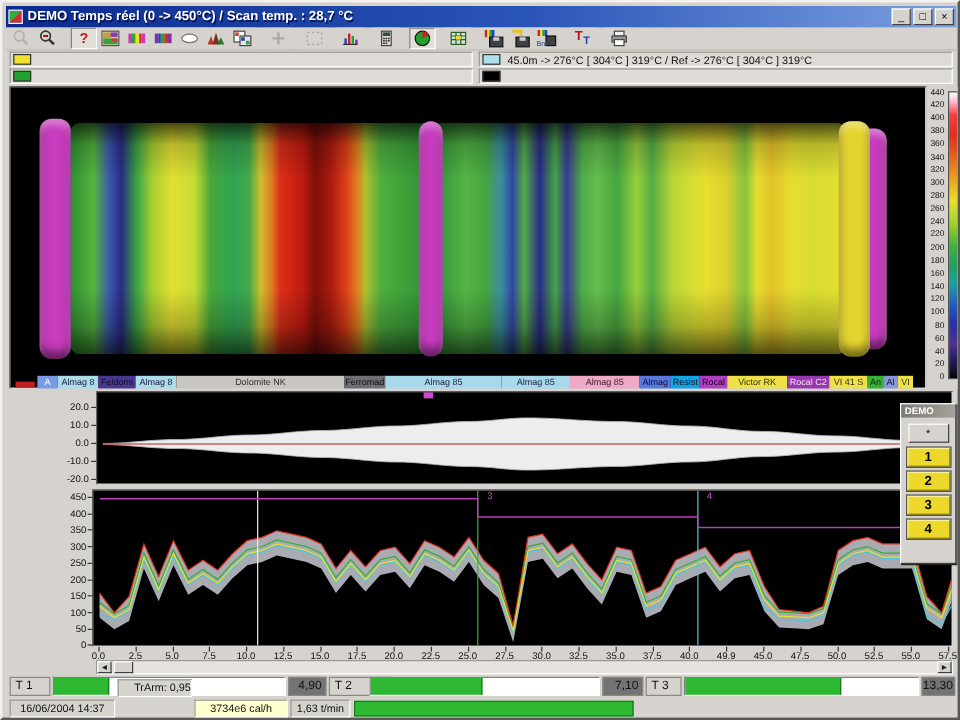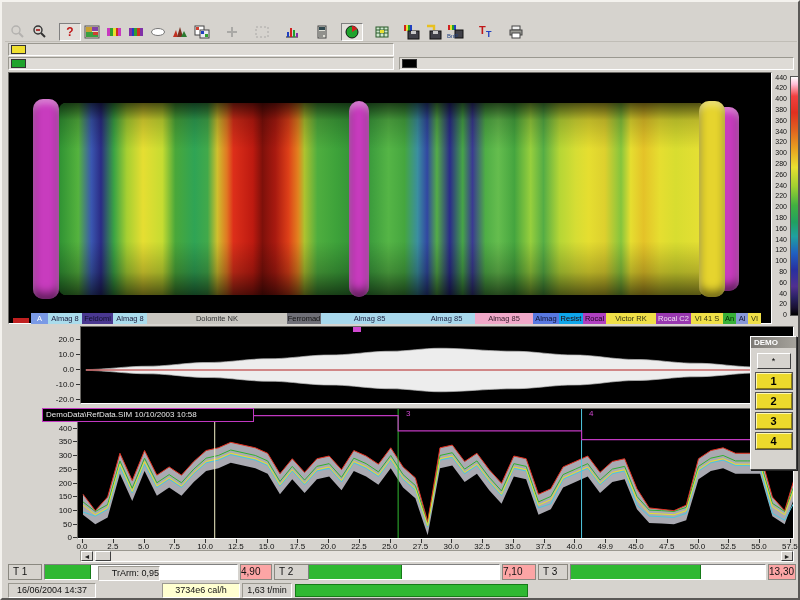--- a/index.html
+++ b/index.html
@@ -62,38 +62,47 @@
     font-family:"Liberation Sans",sans-serif;}
   
   .sbar{position:absolute;height:12px;background:#e6e3de;border:1px solid;
     border-color:#9a9890 #fff #fff #9a9890;display:flex;align-items:stretch;}
   .sbtn{width:12px;background:#d6d3ce;border:1px solid;border-color:#fff #404040 #404040 #fff;
     font-size:7px;line-height:9px;text-align:center;padding:0;color:#222;}
   .sthumb{width:16px;background:#d6d3ce;border:1px solid;border-color:#fff #404040 #404040 #fff;margin-left:2px;}
   
   .tlabel{position:absolute;height:16px;background:#d6d3ce;border:1px solid #8a8880;
     font-size:10px;line-height:14px;padding-left:4px;color:#111;}
-  .tval{position:absolute;height:16px;background:#fca5a5;border:1px solid #8a8880;
-    font-size:10px;line-height:14px;padding-right:3px;color:#111;}
+  .tval{position:absolute;height:16px;background:#737373;border:1px solid #8a8880;
+    font-size:10px;line-height:14px;text-align:right;padding-right:3px;color:#111;}
   .tbar{position:absolute;height:16px;background:#fff;border:1px solid;
     border-color:#808080 #fff #fff #808080;}
   .tfill{height:100%;background:#2fb832;border-right:1px solid #157a18;}
   
   .spanel{position:absolute;height:15px;background:#d6d3ce;border:1px solid;
     border-color:#9a9890 #fff #fff #9a9890;font-size:9px;line-height:13px;text-align:center;color:#111;}
   .cursor-label{position:absolute;font-size:8px;color:#d048d0;z-index:5;}
   #refbox{position:absolute;left:40px;top:406px;width:212px;height:14px;background:#000;
     border:1px solid #c038c0;color:#e8e8e8;font-size:8px;line-height:12px;padding-left:3px;
     white-space:nowrap;z-index:6;overflow:hidden;}
 </style>
 </head>
 <body>
 
 <div id="win">
 
+  <div class="titlebar">
+    <span class="appicon"></span>
+    <span class="title">DEMO Temps réel (0 -&gt; 450°C) / Scan temp. : 28,7 °C</span>
+    <span class="capbtns">
+      <button class="capbtn">_</button>
+      <button class="capbtn">□</button>
+      <button class="capbtn">×</button>
+    </span>
+  </div>
 
   <div class="toolbar">
     <button class="tbtn disabled">
         <span>
           <svg width="16" height="16">
             <circle cx="6" cy="6" r="4" fill="none" stroke="#8a8a8a" stroke-width="1.4"></circle>
             <line x1="9" y1="9" x2="13" y2="13" stroke="#8a8a8a" stroke-width="2"></line>
           </svg>
         </span>
       </button>
@@ -285,20 +294,24 @@
           </svg>
         </span>
       </button>
   </div>
 
   <div class="infobox" style="left:6px;top:41px;width:386px;">
     <span class="swatch" id="sw0" style="background: rgb(240, 224, 48);"></span>
   </div>
   <div class="infobox" style="left:6px;top:55px;width:386px;">
     <span class="swatch" id="sw1" style="background: rgb(31, 163, 44);"></span>
+  </div>
+  <div class="infobox" style="left:397px;top:41px;width:395px;">
+    <span class="swatch" id="sw2" style="background: rgb(174, 224, 234);"></span>
+    <span>45.0m -&gt; 276°C [ 304°C ] 319°C / Ref -&gt; 276°C [ 304°C ] 319°C</span>
   </div>
   <div class="infobox" style="left:397px;top:55px;width:395px;">
     <span class="swatch" id="sw3" style="background: rgb(0, 0, 0);"></span>
     <span></span>
   </div>
 
   <div class="blackpanel" style="left:6px;top:70px;width:764px;height:252px;">
     <div id="roll" style="left: 50px; top: 30px; width: 646px; height: 192px; background: linear-gradient(90deg, rgb(47, 146, 51) 0%, rgb(85, 179, 62) 3%, rgb(58, 87, 176) 5%, rgb(43, 43, 133) 6.5%, rgb(58, 163, 68) 8.5%, rgb(166, 207, 50) 10.5%, rgb(230, 222, 50) 13%, rgb(198, 220, 50) 16%, rgb(74, 168, 58) 18%, rgb(47, 164, 85) 21%, rgb(66, 169, 74) 23%, rgb(207, 192, 46) 24.5%, rgb(224, 119, 34) 26%, rgb(221, 47, 26) 27%, rgb(189, 26, 16) 30%, rgb(126, 16, 10) 31.5%, rgb(168, 26, 16) 33.5%, rgb(221, 63, 24) 35.5%, rgb(226, 129, 31) 37%, rgb(174, 194, 47) 38%, rgb(79, 174, 63) 40%, rgb(61, 162, 58) 43%, rgb(55, 150, 56) 45%, rgb(47, 140, 52) 46.5%, rgb(63, 159, 62) 48.5%, rgb(85, 181, 70) 51%, rgb(69, 166, 63) 53.5%, rgb(59, 143, 160) 55.5%, rgb(49, 71, 162) 57%, rgb(84, 173, 70) 58.5%, rgb(43, 43, 138) 60.5%, rgb(70, 165, 70) 62.5%, rgb(58, 58, 146) 64%, rgb(79, 174, 70) 66%, rgb(101, 189, 78) 68%, rgb(69, 165, 63) 70.5%, rgb(151, 207, 61) 73%, rgb(85, 173, 69) 75%, rgb(181, 214, 54) 77.5%, rgb(214, 221, 52) 80%, rgb(230, 222, 48) 82%, rgb(221, 208, 46) 84.5%, rgb(133, 197, 61) 87%, rgb(230, 222, 48) 88.5%, rgb(228, 194, 40) 90.5%, rgb(230, 222, 48) 93%, rgb(216, 221, 48) 95.5%, rgb(232, 224, 52) 100%);"></div>
     <div class="ring" style="left: 24px; top: 26px; width: 26px; height: 200px; background: rgb(200, 60, 190);"></div>
     <div class="ring" style="left: 340px; top: 28px; width: 20px; height: 196px; background: rgb(200, 60, 190);"></div>
@@ -464,21 +477,20 @@
         <div style="position: absolute; top: 133px; left: 781.825px; width: 1px; height: 4px; background: rgb(51, 51, 51);"></div>
         <div class="xtick-label" style="left: 767.825px; top: 136px; width: 28px;">57.5</div>
       </div>
     <div class="sbar" style="left:72px;top:144px;width:714px;">
       <button class="sbtn">◄</button>
       <div class="sthumb"></div>
       <div style="flex:1;"></div>
       <button class="sbtn">►</button>
     </div>
   </div>
-  <div id="refbox">DemoData\RefData.SIM 10/10/2003 10:58</div>
   <span class="cursor-label" style="left:404px;top:407px;">3</span>
   <span class="cursor-label" style="left:587px;top:407px;">4</span>
 
   <div id="demo">
     <div class="dtitle">DEMO</div>
     <button class="starbtn">*</button>
     <button class="numbtn">1</button>
     <button class="numbtn">2</button>
     <button class="numbtn">3</button>
     <button class="numbtn">4</button>

